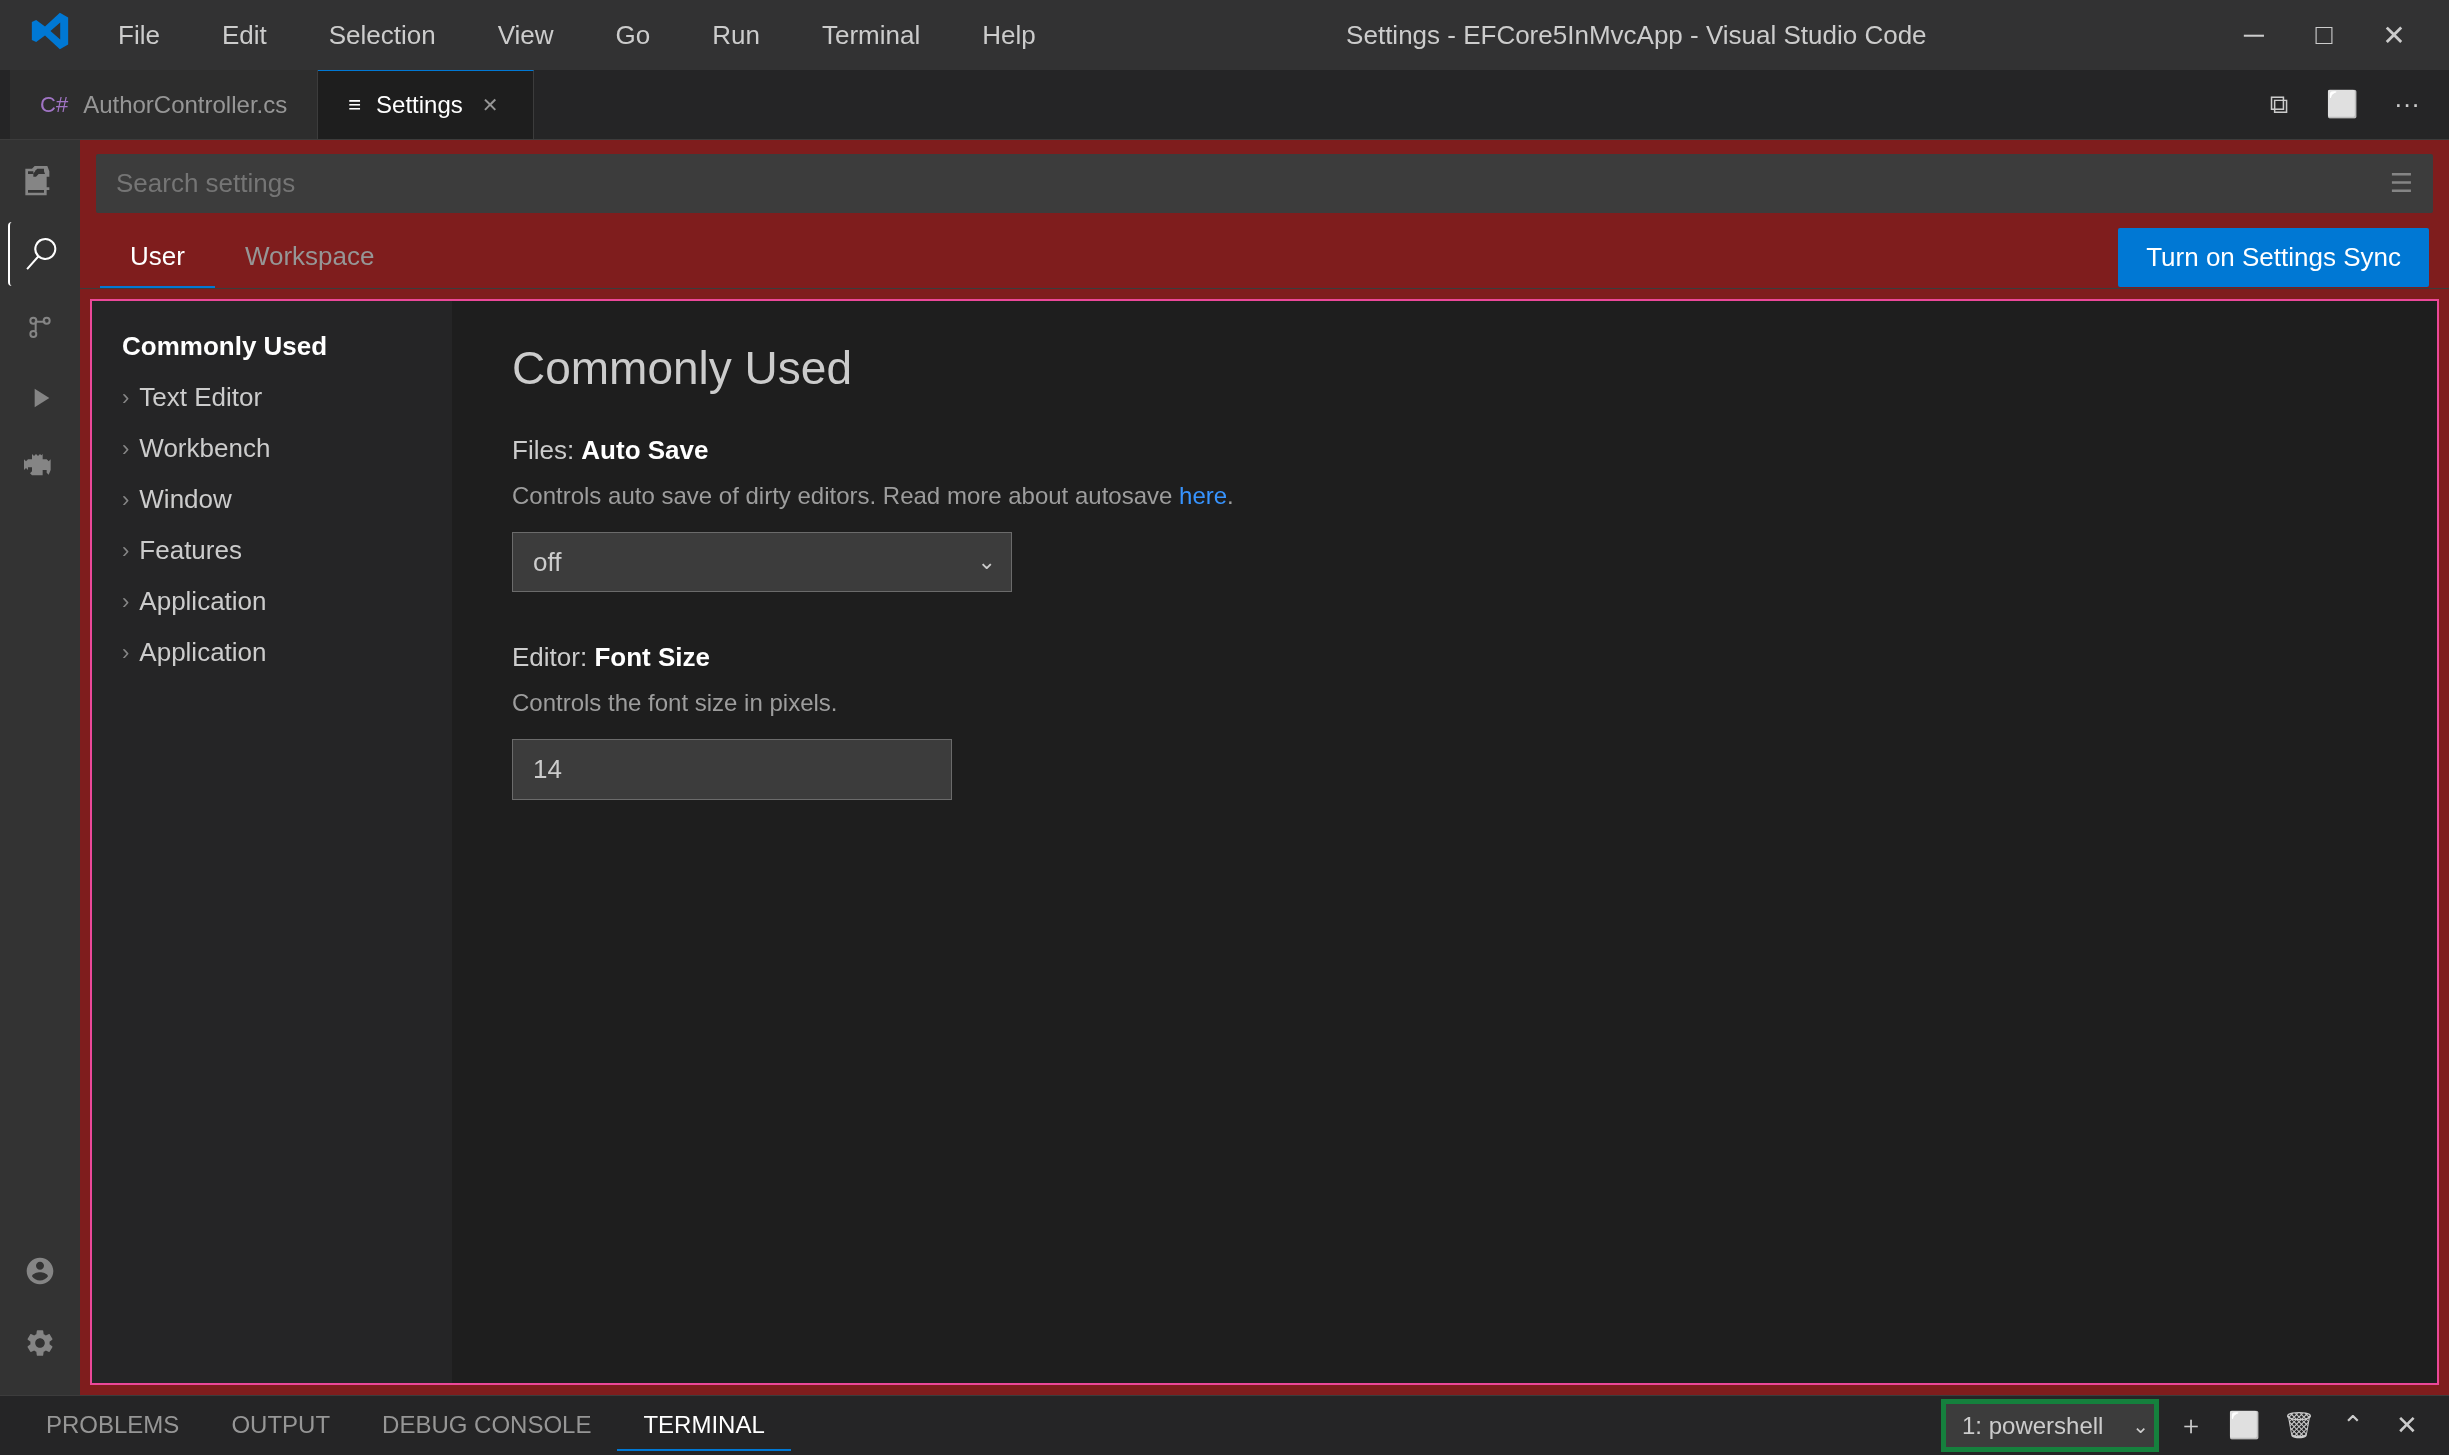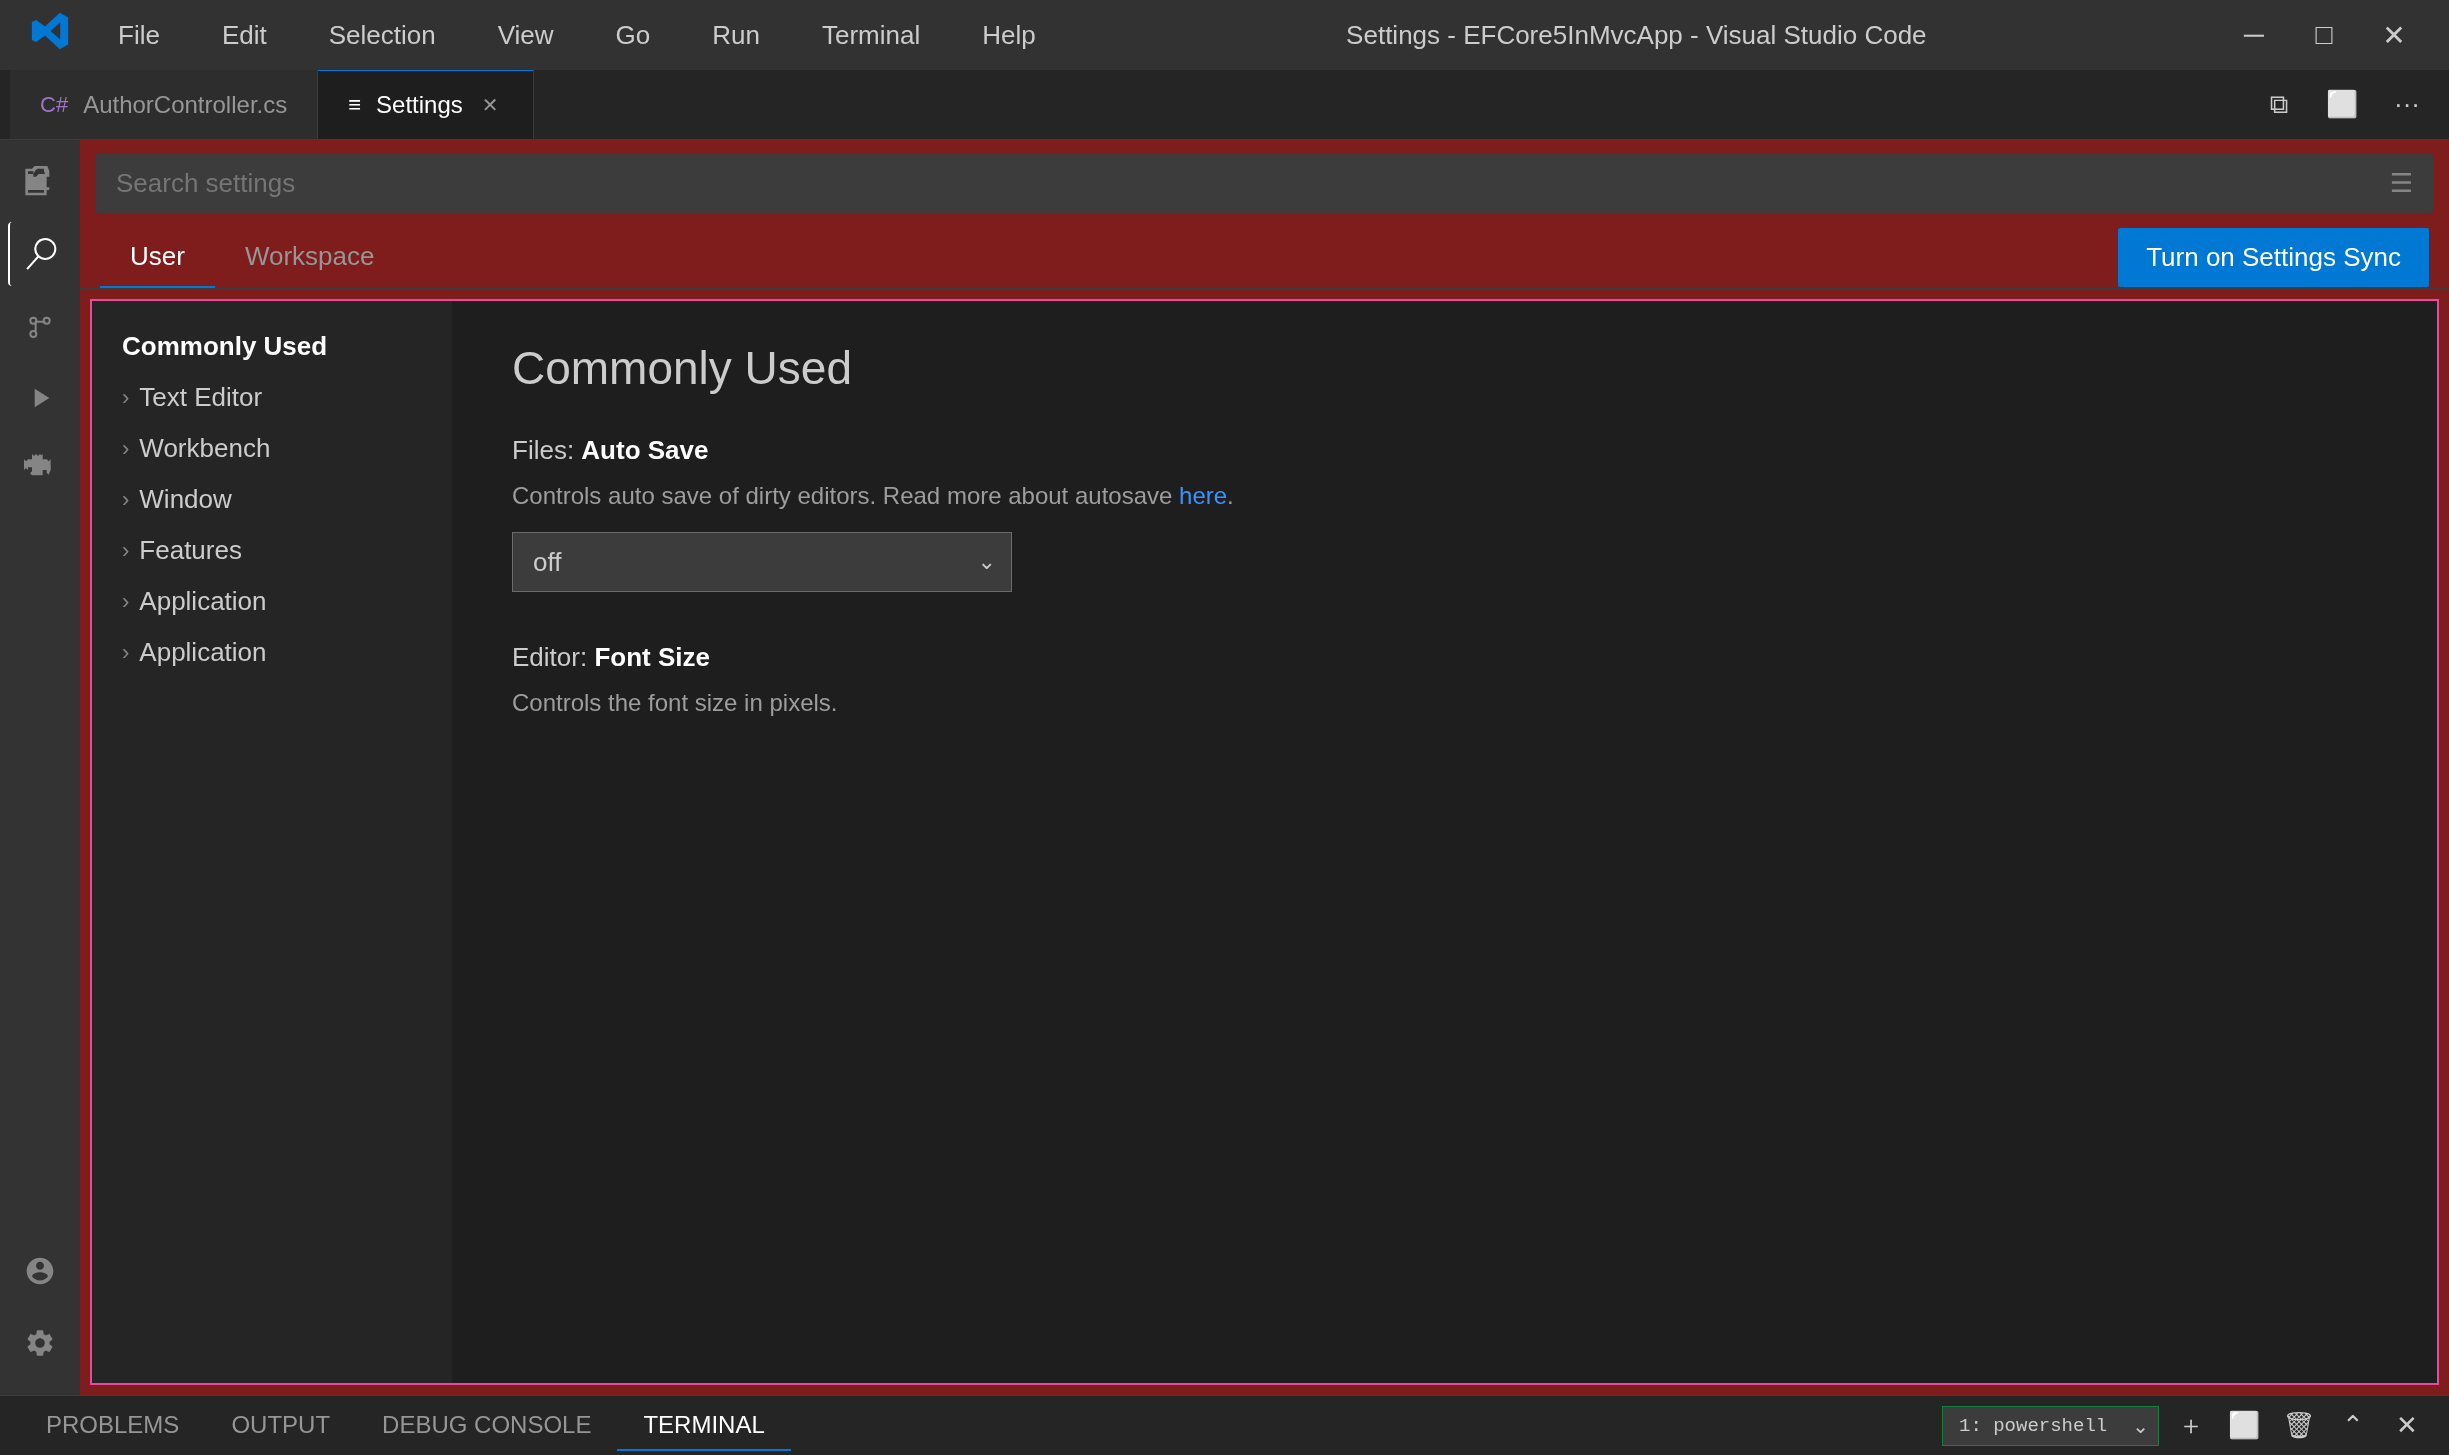--- a/index.html
+++ b/index.html
@@ -359,28 +359,27 @@
     .terminal-tab-right {
       display: flex;
       align-items: center;
       gap: 10px;
     }
     .terminal-select-wrapper {
       position: relative;
     }
     .terminal-select {
       background: #3c3c3c;
-      border: 1px solid #15803d;
-      color: #cccccc;
-      font-size: 19px;
+      border: 5px solid #15803d;
+      color: #cccccc;
+      font-size: 24px;
       padding: 8px 50px 8px 16px;
       appearance: none;
       cursor: pointer;
       outline: none;
-      font-family: Liberation Mono, monospace;
     }
     .terminal-select-arrow {
       position: absolute;
       right: 10px;
       top: 50%;
       transform: translateY(-50%);
       color: #cccccc;
       font-size: 20px;
       pointer-events: none;
     }
@@ -551,20 +550,21 @@
             </select>
             <span class="select-arrow">⌄</span>
           </div>
         </div>
 
         <div class="setting-item">
           <div class="setting-title">
             <span>Editor: </span><strong>Font Size</strong>
           </div>
           <div class="setting-desc">Controls the font size in pixels.</div>
+          <input class="setting-input" type="number" value="14" style="">
         </div>
       </div>
     </div>
   </div>
 </div>
 
 <div class="terminal-panel">
   <div class="terminal-tabs-row">
     <div class="terminal-tabs">
       <div class="terminal-tab">PROBLEMS</div>

